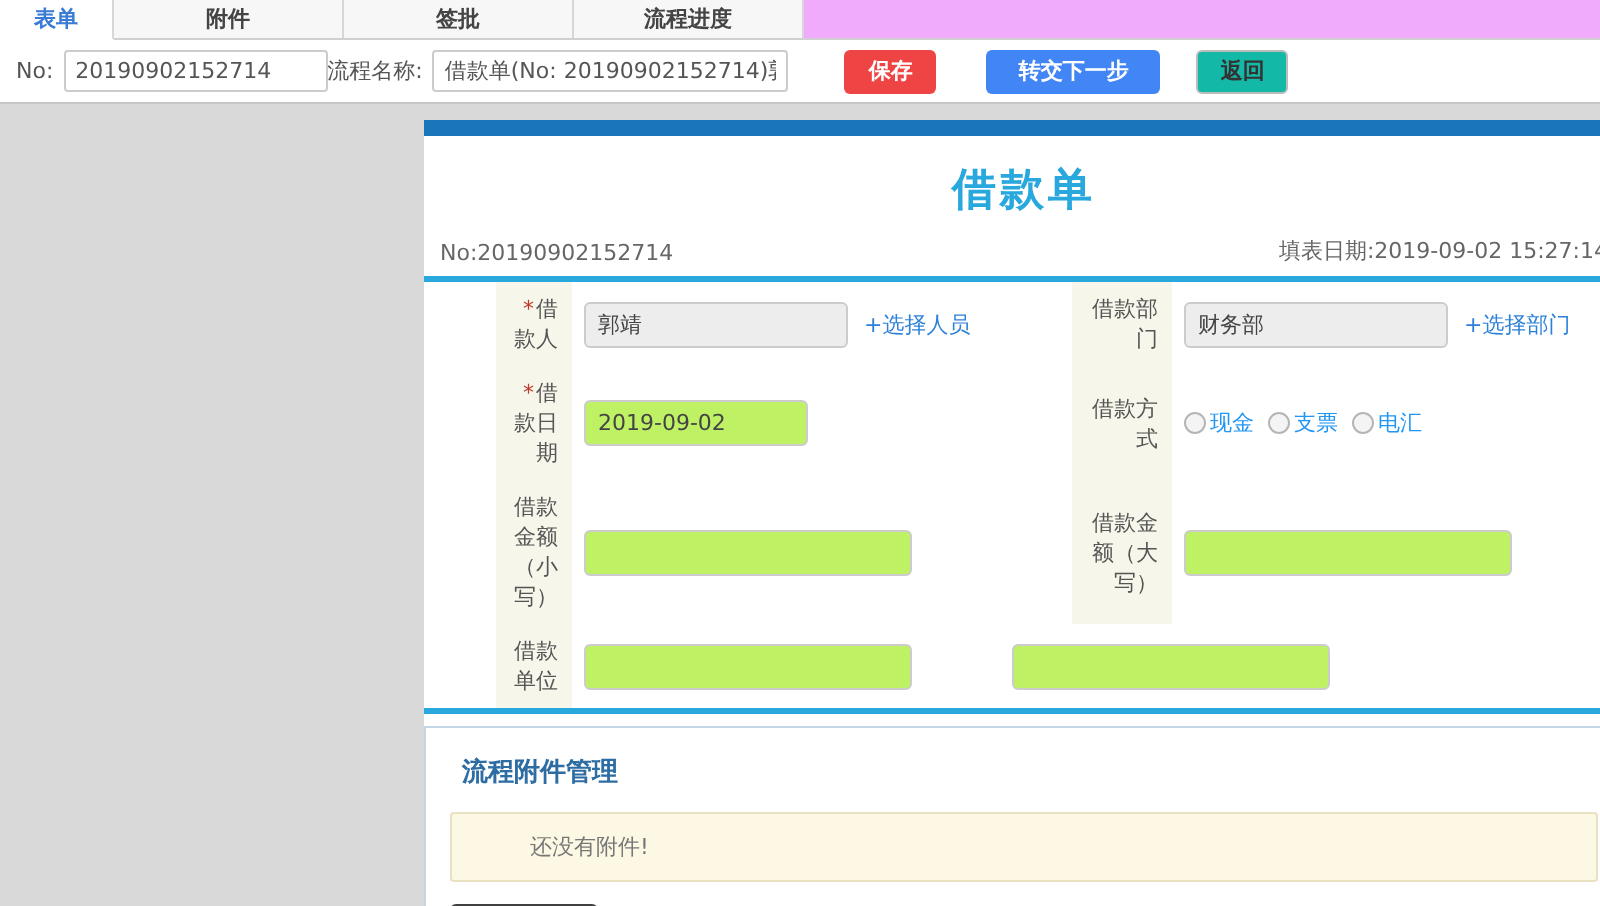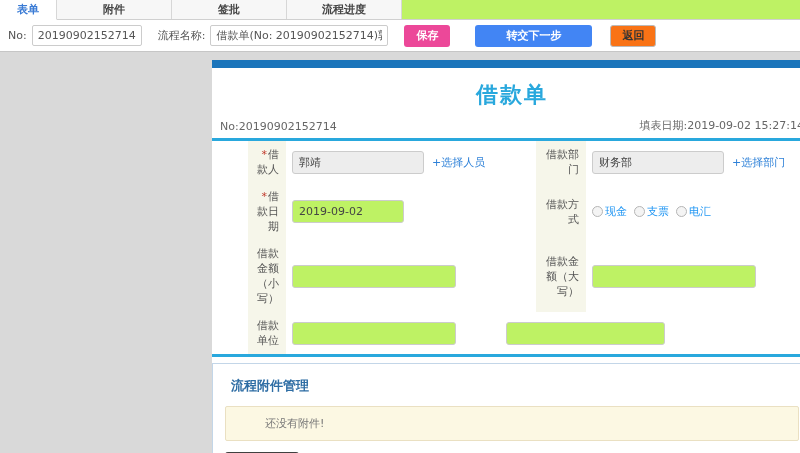--- a/index.html
+++ b/index.html
@@ -5,42 +5,42 @@
   * { box-sizing: border-box; }
   html,body { margin:0; padding:0; }
   body {
     width:800px; height:453px; overflow:hidden; position:relative;
     background:#d9d9d9;
     font-family:"DejaVu Sans","Liberation Sans",sans-serif;
     font-size:12px; color:#333;
   }
   
   .tabbar { position:absolute; top:0; left:0; width:800px; height:20px;
-    background:#bef264; border-bottom:1px solid #d0d0d0; display:flex; }
+    background:#f0abfc; border-bottom:1px solid #d0d0d0; display:flex; }
   .tab { width:115px; border-right:1px solid #d7d7d7; background:#f7f7f7;
     display:flex; align-items:center; justify-content:center;
     font-size:11px; font-weight:bold; color:#444; cursor:pointer; }
   .tab.active { width:57px; background:#fff; color:#3a7bd5;
     border-bottom:1px solid #fff; margin-bottom:-1px; }
   
   .toolbar { position:absolute; top:20px; left:0; width:800px; height:32px;
     background:#fff; border-bottom:1px solid #c6c6c6;
     display:flex; align-items:center; padding-left:8px; }
   .toolbar label { font-size:11px; color:#555; margin-right:5px; }
   .tb-input { height:21px; border:1px solid #ccc; border-radius:2px;
     font-size:11px; padding:0 5px; color:#555;
     font-family:"DejaVu Sans","Liberation Sans",sans-serif; }
-  #no-input { width:110px; margin-right:16px; }
+  #no-input { width:132px; margin-right:0; }
   #flow-input { width:178px; }
   .btn { height:22px; font-size:11px; font-weight:bold; border-radius:3px;
     padding:0 11px; border:1px solid transparent; cursor:pointer;
     font-family:"DejaVu Sans","Liberation Sans",sans-serif; }
-  .btn-save { background:#ec4899; color:#fff; margin-left:16px; }
-  .btn-next { background:#4285f4; color:#fff; margin-left:25px; padding:0 30px; }
-  .btn-back { background:#f97316; color:#333; border-color:#bbb; margin-left:18px; }
+  .btn-save { background:#ef4444; color:#fff; margin-left:28px; }
+  .btn-next { background:#4285f4; color:#fff; margin-left:25px; padding:0 15px; }
+  .btn-back { background:#14b8a6; color:#333; border-color:#bbb; margin-left:18px; }
   
   .content { position:absolute; left:212px; top:60px; width:600px;
     height:393px; background:#fff; }
   .topbar { height:8px; background:#1b75bb; }
   .form-title { text-align:center; color:#29a8dd; font-size:22px;
     font-weight:bold; padding:12px 0 4px; letter-spacing:2px; }
   .meta { display:flex; justify-content:space-between; align-items:flex-end;
     font-size:11px; color:#666; padding:4px 8px 5px 8px; white-space:nowrap; }
   .blue-line { height:3px; background:#29a8dd; }
   

